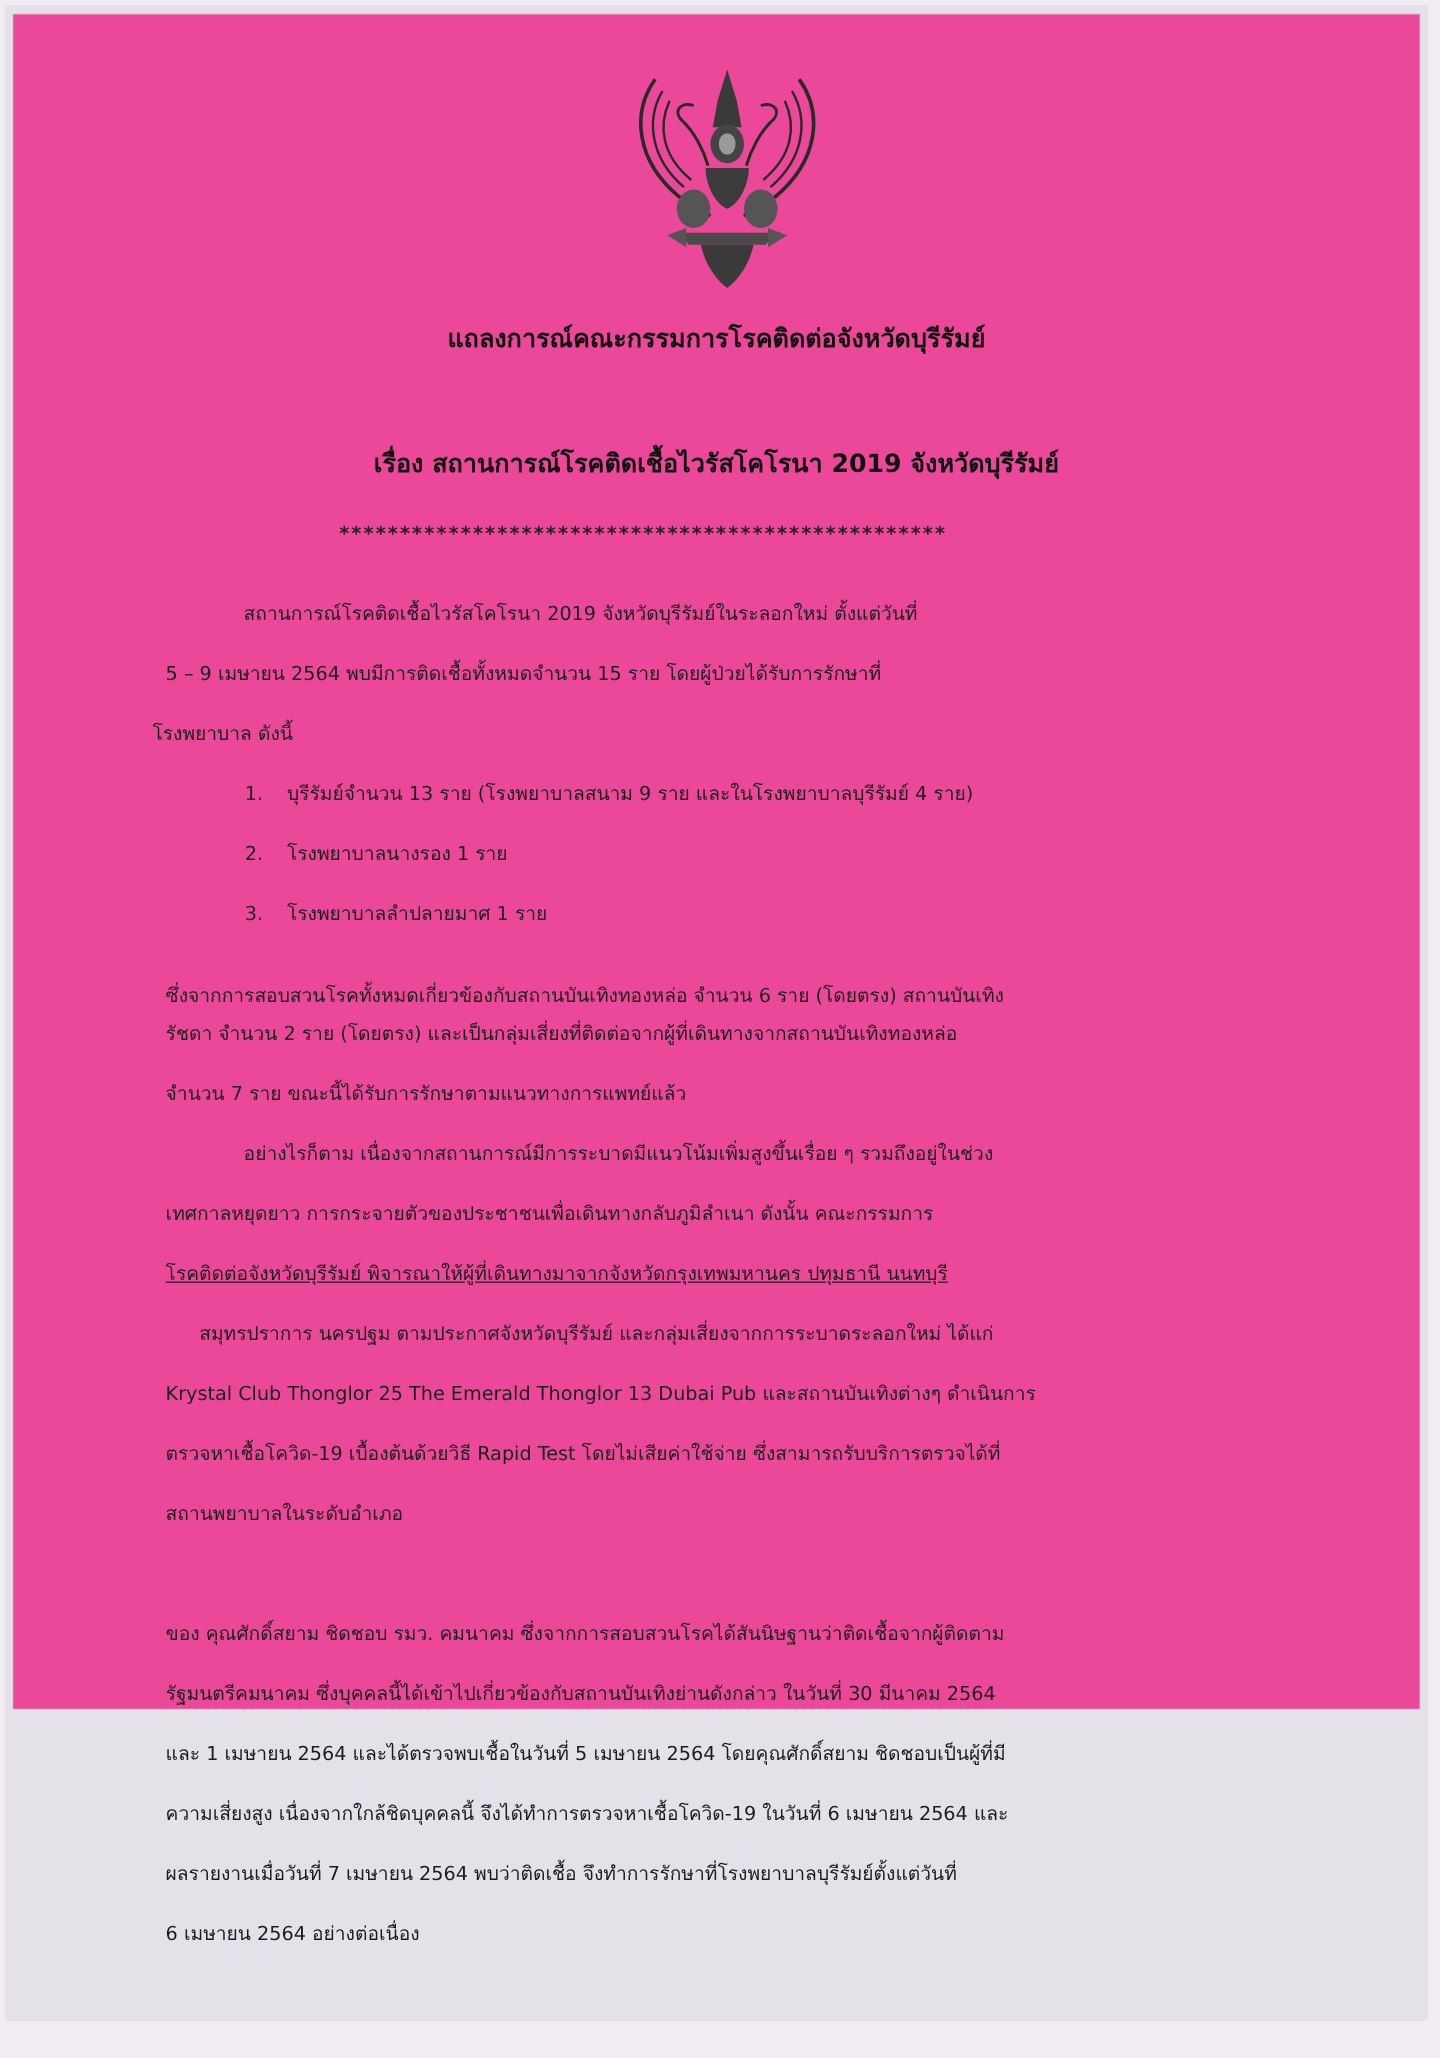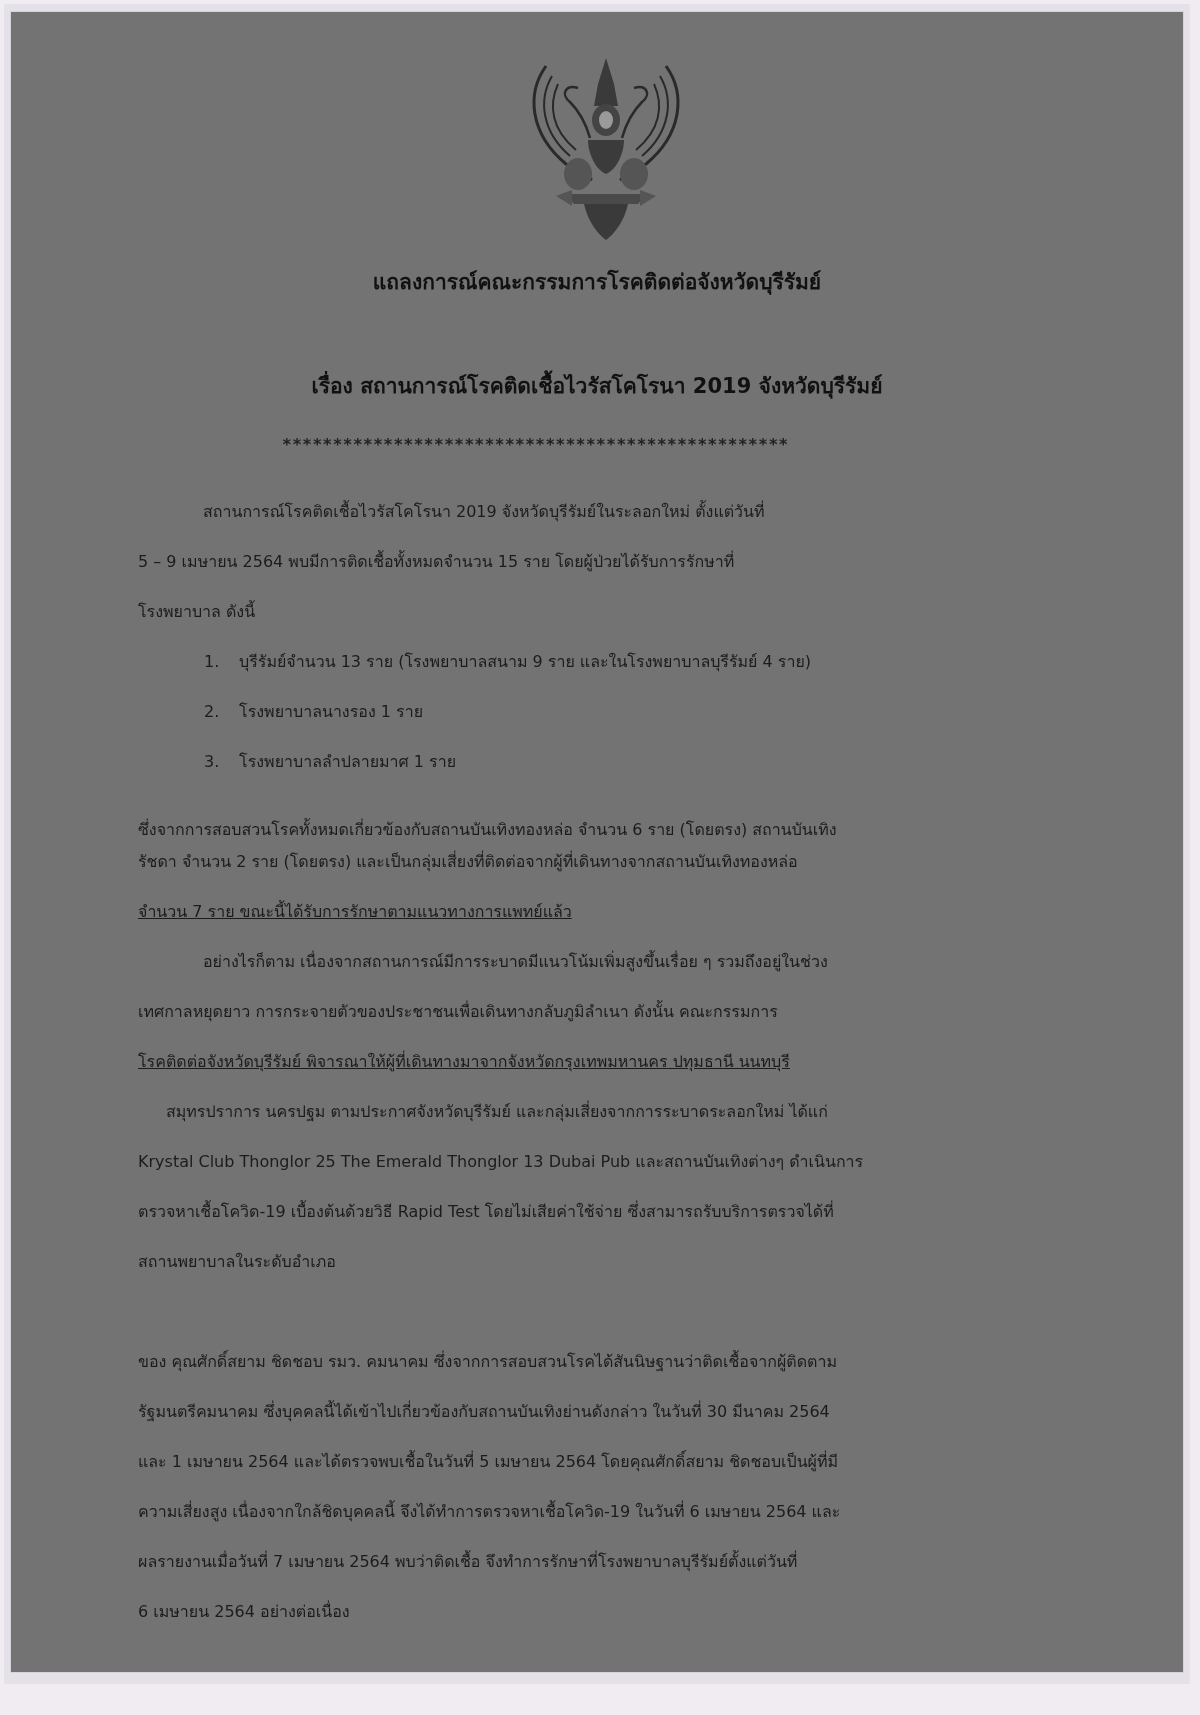--- a/index.html
+++ b/index.html
@@ -22,22 +22,22 @@
       width: 1186px;
       height: 1680px;
       background: #e4e2e8;
       border-radius: 2px;
     }
     .page {
       position: absolute;
       left: 11px;
       top: 12px;
       width: 1172px;
-      height: 1660px;
-      background: #737373;
+      height: 1412px;
+      background: #ec4899;
       box-shadow: 0 0 0 1px #d6d4da;
     }
     .emblem {
       position: absolute;
       left: 515px;
       top: 42px;
       width: 160px;
       height: 190px;
     }
     .header {
@@ -117,38 +117,38 @@
     </svg>
   </div>
 
   <div class="header h1">แถลงการณ์คณะกรรมการโรคติดต่อจังหวัดบุรีรัมย์</div>
   <div class="header h3">เรื่อง สถานการณ์โรคติดเชื้อไวรัสโคโรนา 2019 จังหวัดบุรีรัมย์</div>
 
   <div class="stars">**************************************************</div>
 
   <div class="line" style="left:192px; top:487px;">สถานการณ์โรคติดเชื้อไวรัสโคโรนา 2019 จังหวัดบุรีรัมย์ในระลอกใหม่ ตั้งแต่วันที่</div>
   <div class="line" style="left:127px; top:537px;">5 – 9 เมษายน 2564 พบมีการติดเชื้อทั้งหมดจำนวน 15 ราย โดยผู้ป่วยได้รับการรักษาที่</div>
-  <div class="line" style="left:127px; top:587px;">โรงพยาบาล ดังนี้</div>
+  <div class="line" style="left:116px; top:587px;">โรงพยาบาล ดังนี้</div>
 
   <div class="line" style="left:193px; top:637px;">
     <span class="list-num">1.</span>
     <span>บุรีรัมย์จำนวน 13 ราย (โรงพยาบาลสนาม 9 ราย และในโรงพยาบาลบุรีรัมย์ 4 ราย)</span>
   </div>
   <div class="line" style="left:193px; top:687px;">
     <span class="list-num">2.</span>
     <span>โรงพยาบาลนางรอง 1 ราย</span>
   </div>
   <div class="line" style="left:193px; top:737px;">
     <span class="list-num">3.</span>
     <span>โรงพยาบาลลำปลายมาศ 1 ราย</span>
   </div>
 
   <div class="line" style="left:127px; top:787px;margin-top:18px;">ซึ่งจากการสอบสวนโรคทั้งหมดเกี่ยวข้องกับสถานบันเทิงทองหล่อ จำนวน 6 ราย (โดยตรง) สถานบันเทิง</div>
   <div class="line" style="left:127px; top:837px;">รัชดา จำนวน 2 ราย (โดยตรง) และเป็นกลุ่มเสี่ยงที่ติดต่อจากผู้ที่เดินทางจากสถานบันเทิงทองหล่อ</div>
-  <div class="line" style="left:127px; top:887px;text-decoration:underline;">จำนวน 7 ราย ขณะนี้ได้รับการรักษาตามแนวทางการแพทย์แล้ว</div>
+  <div class="line" style="left:127px; top:887px;">จำนวน 7 ราย ขณะนี้ได้รับการรักษาตามแนวทางการแพทย์แล้ว</div>
 
   <div class="line" style="left:192px; top:937px;">อย่างไรก็ตาม เนื่องจากสถานการณ์มีการระบาดมีแนวโน้มเพิ่มสูงขึ้นเรื่อย ๆ รวมถึงอยู่ในช่วง</div>
   <div class="line" style="left:127px; top:987px;">เทศกาลหยุดยาว การกระจายตัวของประชาชนเพื่อเดินทางกลับภูมิลำเนา ดังนั้น คณะกรรมการ</div>
   <div class="line" style="left:127px; top:1037px;text-decoration:underline;">โรคติดต่อจังหวัดบุรีรัมย์ พิจารณาให้ผู้ที่เดินทางมาจากจังหวัดกรุงเทพมหานคร ปทุมธานี นนทบุรี</div>
   <div class="line" style="left:127px; top:1087px;margin-left:28px;">สมุทรปราการ นครปฐม ตามประกาศจังหวัดบุรีรัมย์ และกลุ่มเสี่ยงจากการระบาดระลอกใหม่ ได้แก่</div>
   <div class="line" style="left:127px; top:1137px;">Krystal Club Thonglor 25 The Emerald Thonglor 13 Dubai Pub และสถานบันเทิงต่างๆ ดำเนินการ</div>
   <div class="line" style="left:127px; top:1187px;">ตรวจหาเชื้อโควิด-19 เบื้องต้นด้วยวิธี Rapid Test โดยไม่เสียค่าใช้จ่าย ซึ่งสามารถรับบริการตรวจได้ที่</div>
   <div class="line" style="left:127px; top:1237px;">สถานพยาบาลในระดับอำเภอ</div>
 
   <div class="line" style="left:127px; top:1337px;">ของ คุณศักดิ์สยาม ชิดชอบ รมว. คมนาคม ซึ่งจากการสอบสวนโรคได้สันนิษฐานว่าติดเชื้อจากผู้ติดตาม</div>

